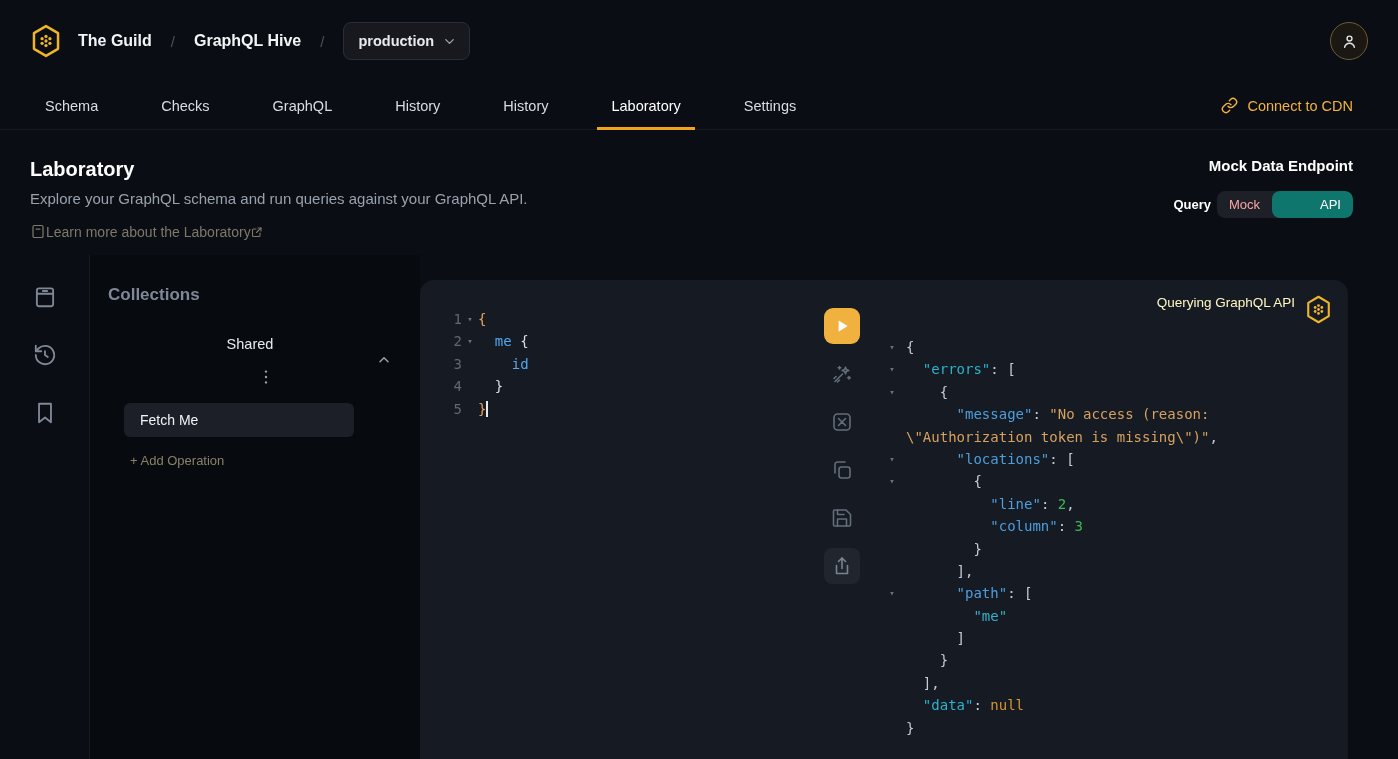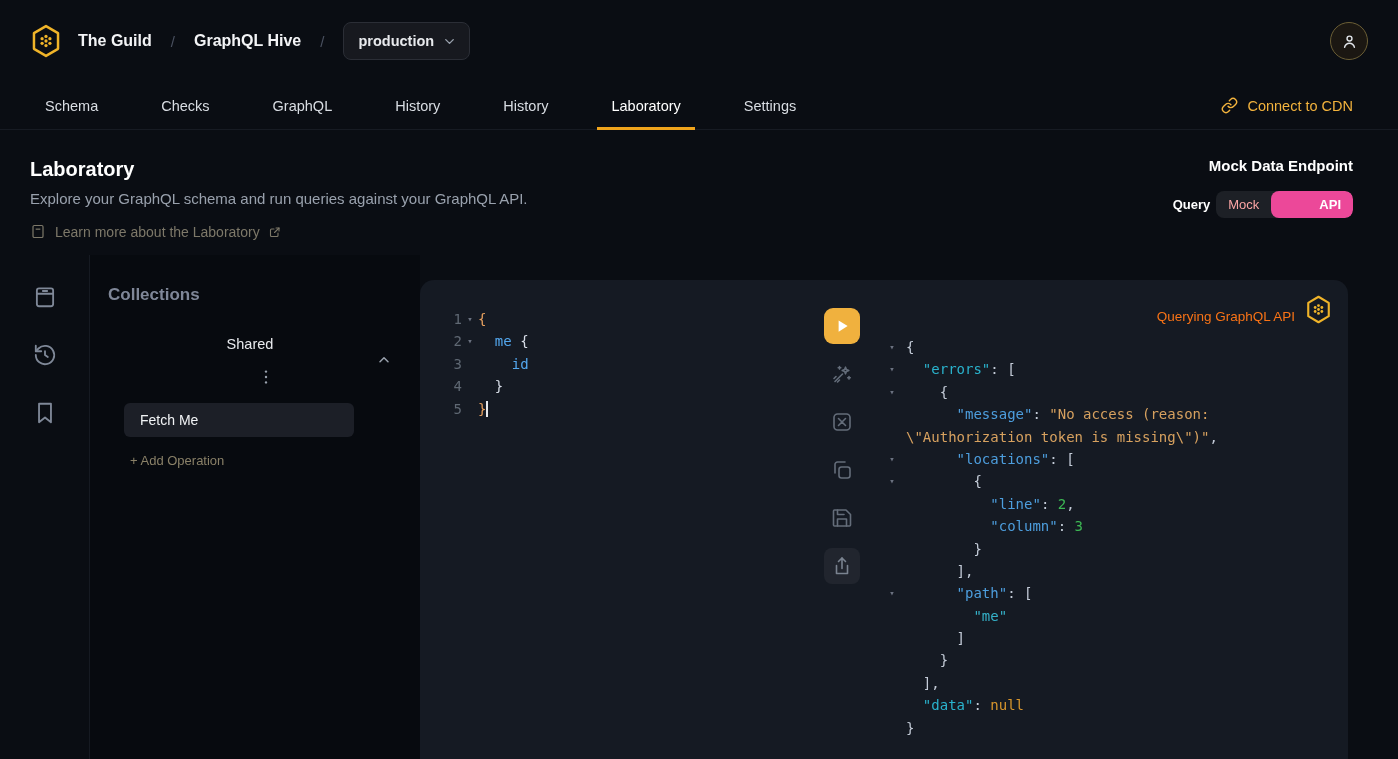--- a/index.html
+++ b/index.html
@@ -33,30 +33,30 @@
   .tab.active { color:#ffffff; }
   .tab.active::after { content:""; position:absolute; left:0; right:0; bottom:-1px;
     height:3px; background:#f0a41c; }
   .cdn-link { margin-left:auto; margin-right:45px; display:flex; align-items:center;
     gap:9px; font-size:14.5px; font-weight:500; color:#f3b33d; cursor:pointer; }
 
   
   .page-head { position:absolute; top:130px; left:0; right:0; padding:28px 30px 0; }
   .page-title { font-size:20px; font-weight:700; color:#ffffff; }
   .page-desc { margin-top:9px; font-size:15px; color:#99a1ad; }
-  .learn-more { margin-top:16px; display:flex; align-items:center; gap:9px;
+  .learn-more { margin-top:16px; display:flex; align-items:center; 
     font-size:14px; color:#7d7869; cursor:pointer; }
   .endpoint { position:absolute; top:157px; right:45px; text-align:right; }
   .endpoint-title { font-size:15px; font-weight:600; color:#ffffff; }
   .endpoint-controls { margin-top:17px; display:flex; align-items:center;
     justify-content:flex-end; gap:6px; }
   .endpoint-label { font-size:13px; font-weight:700; color:#ffffff; }
   .seg-group { display:flex; background:#1d2026; border-radius:8px; overflow:hidden; }
   .seg { padding:6px 12px; font-size:13px; color:#fca5a5; cursor:pointer; }
-  .seg.active { background:#ec4899; color:#ffffff; font-weight:700; border-radius:8px;padding-left:48px; }
+  .seg.active { background:#0f766e; color:#ffffff; font-weight:400; border-radius:8px;padding-left:48px; }
 
   
   .rail { position:absolute; top:255px; bottom:0; left:0; width:90px;
     border-right:1px solid #161a22; display:flex; flex-direction:column;
     align-items:center; padding-top:29px; gap:32px; }
   .rail-btn { width:26px; height:26px; color:#7f8898; cursor:pointer; }
 
   .collections { position:absolute; top:255px; bottom:0; left:90px; width:330px;
     background:#070a0f; padding:30px 18px 0; }
   .collections-title { font-size:17px; font-weight:700; color:#7f8798; }
@@ -101,21 +101,21 @@
     display:flex; flex-direction:column; align-items:center; }
   .exec-btn { width:36px; height:36px; border-radius:9px; background:#f0b13e;
     border:none; display:flex; align-items:center; justify-content:center;
     cursor:pointer; margin-bottom:18px; }
   .tool-btn { width:24px; height:24px; color:#646d7a; cursor:pointer; margin-bottom:24px; }
   .share-wrap { width:36px; height:36px; border-radius:8px; background:#21252e;
     display:flex; align-items:center; justify-content:center; cursor:pointer; margin-top:-6px; }
   .share-wrap .tool-btn { margin:0; color:#7a8390; }
 
   .resp-caption { position:absolute; top:15px; right:16px; display:flex;
-    align-items:flex-end; gap:10px; font-size:13.5px; color:#f97316; }
+    align-items:flex-start; gap:10px; font-size:13.5px; color:#fef9c3; }
   .resp-caption svg { width:27px; height:29px; }
 </style>
 </head>
 <body>
 
 <div class="header">
   <svg class="brand-logo" viewBox="0 0 24 26" fill="none">
     <path d="M12 1.6 L21.2 7 V19 L12 24.4 L2.8 19 V7 Z" stroke="#f0b429" stroke-width="1.9" stroke-linejoin="round"></path>
     <g fill="#f0b429">
       <circle cx="12" cy="13" r="1.25"></circle>

